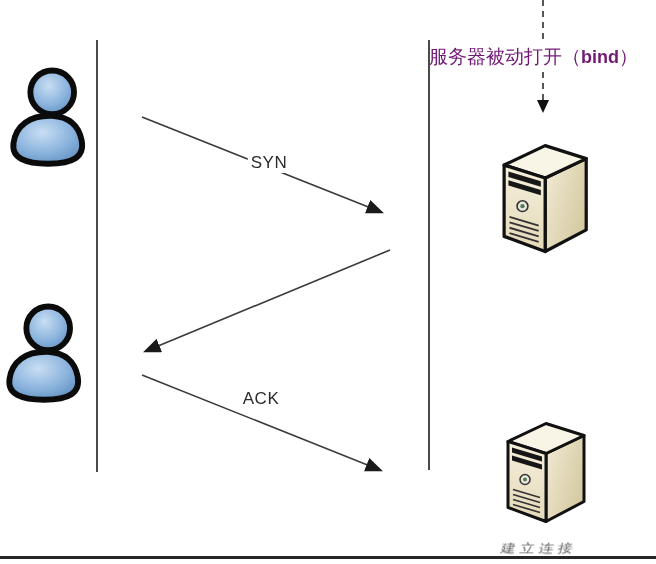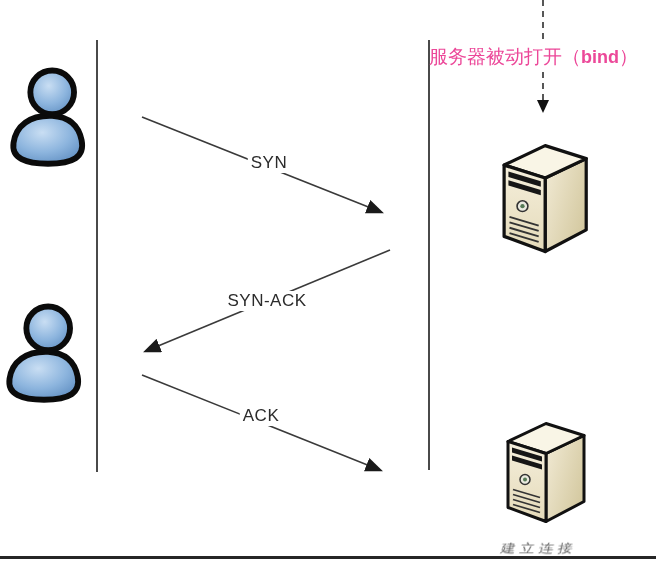--- a/index.html
+++ b/index.html
@@ -13,34 +13,34 @@
   .overlay{position:absolute;left:0;top:0;}
   .icon-box{position:absolute;}
   .person-1{left:6px;top:62px;width:84px;height:106px;}
   .person-2{left:2px;top:298px;width:84px;height:106px;}
   .server-1{left:486px;top:137px;width:114px;height:121px;}
   .server-2{left:494px;top:410px;width:100px;height:123px;}
   .icon-box svg{display:block;width:100%;height:100%;}
   .header-annotation{
     position:absolute;left:429px;top:44px;width:227px;
     font-family:"Liberation Serif","DejaVu Serif",serif;
-    font-size:19px;color:#ec4899;white-space:nowrap;
+    font-size:19px;color:#701a75;white-space:nowrap;
   }
   .header-annotation .bindword{
     font-family:"Liberation Sans","DejaVu Sans",sans-serif;
     font-weight:700;font-size:18px;
   }
   .msg-label{
     position:absolute;transform:translate(-50%,-50%);
     background:#ffffff;padding:0 3px;
     font-size:17px;color:#2b2b2b;letter-spacing:0.5px;white-space:nowrap;
   }
   .label-syn{left:260px;top:163px;margin-left:9px;}
   .label-synack{left:267px;top:301px;}
-  .label-ack{left:261px;top:416px;text-align:right;}
+  .label-ack{left:261px;top:399px;text-align:right;}
   .footer-watermark{
     position:absolute;left:501px;top:540px;height:16px;overflow:hidden;
     font-family:"Liberation Serif","DejaVu Serif",serif;
     font-size:15px;color:#3a3a3a;letter-spacing:4px;opacity:.8;
     transform:skewX(-12deg) scaleY(.8);filter:blur(.7px);white-space:nowrap;
   }
   .bottom-rule{position:absolute;left:0;top:556px;width:656px;height:3px;background:#262626;}
 </style>
 </head>
 <body>
@@ -130,20 +130,19 @@
       <line x1="19" y1="84" x2="46" y2="92" stroke="#333" stroke-width="1.7"></line>
       <line x1="19" y1="89" x2="46" y2="97" stroke="#333" stroke-width="1.7"></line>
     </svg>
   </div>
 
   <div class="header-annotation">
     <span>服务器被动打开（</span><span class="bindword">bind</span><span>）</span>
   </div>
 
   <span class="msg-label label-syn">SYN</span>
-  <span class="msg-label label-synack">SYN-ACK</span>
   <span class="msg-label label-ack">ACK</span>
 
   <div class="footer-watermark">建立连接</div>
 
   <div class="bottom-rule"></div>
 
 </div>
 
 </body></html>

